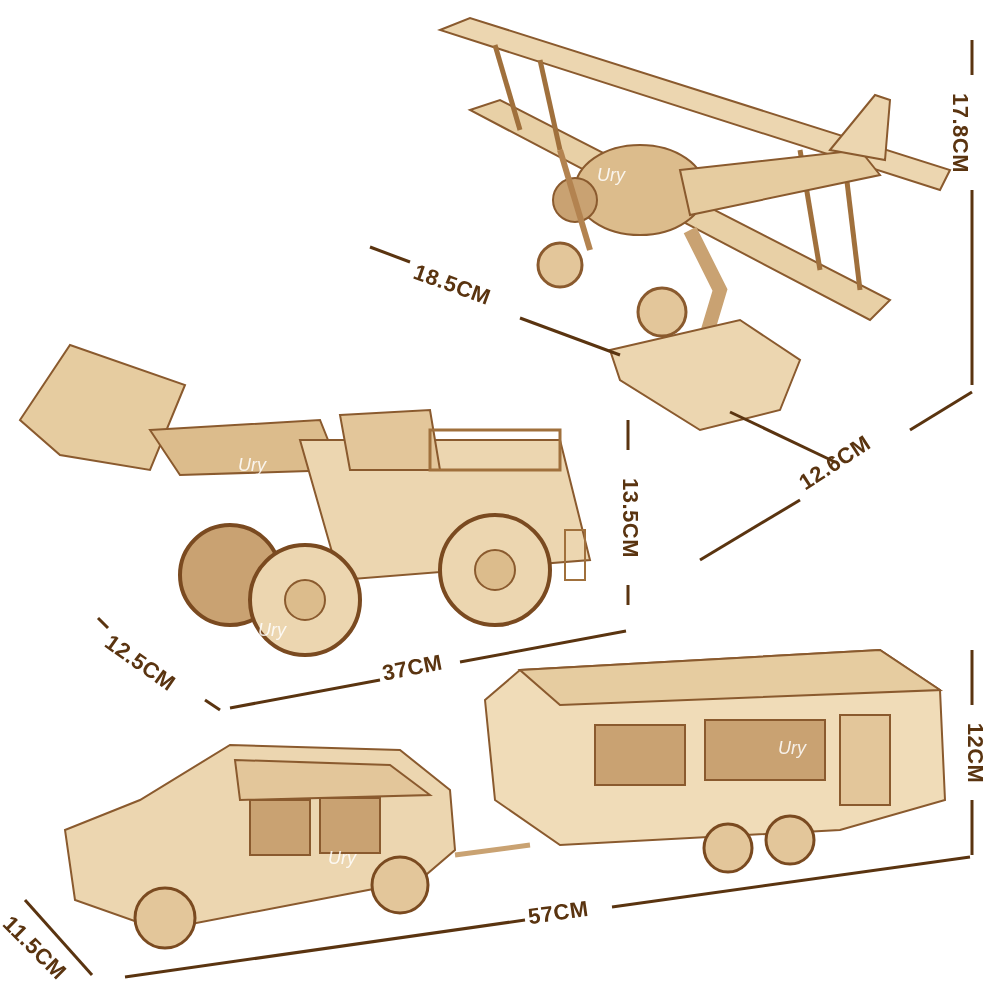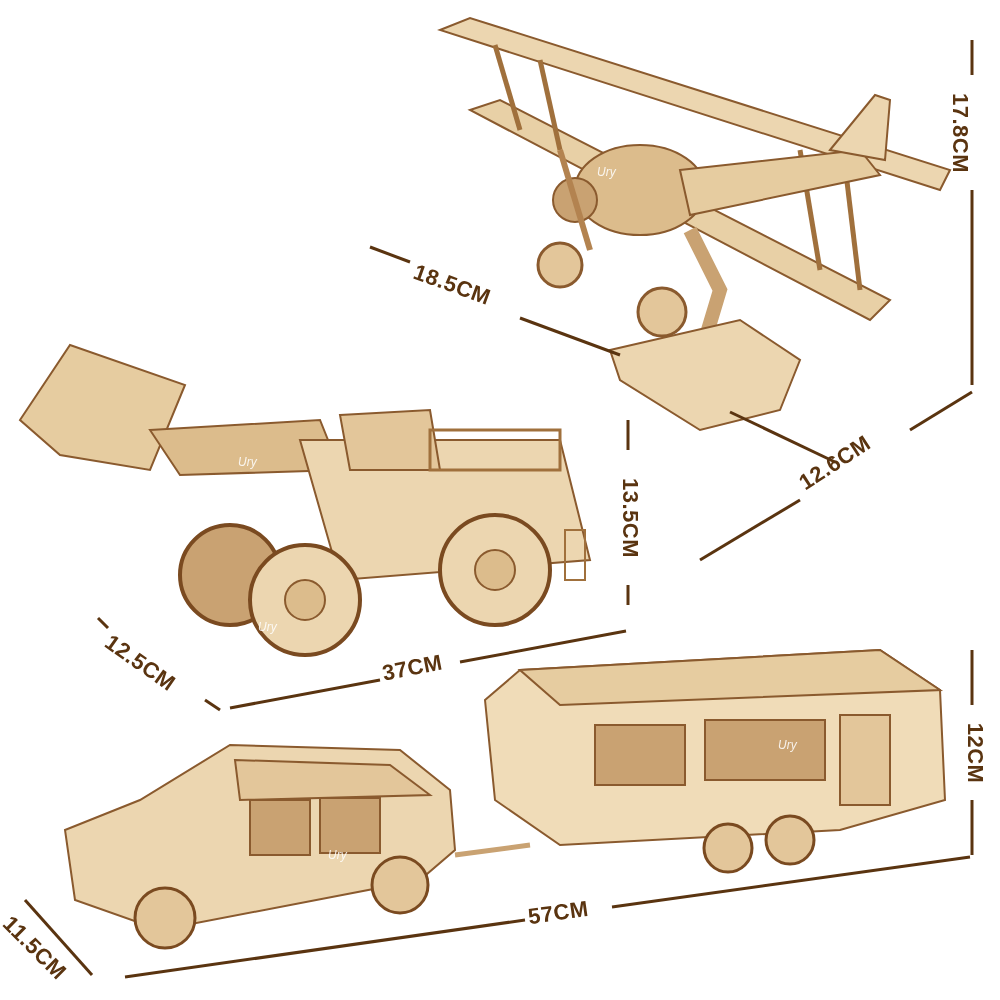--- a/index.html
+++ b/index.html
@@ -1,19 +1,19 @@
 <!DOCTYPE html>
 <html><head>
   <meta charset="utf-8">
   <style>
     html,body{margin:0;padding:0;}
     body{width:1000px;height:1000px;background:#ffffff;position:relative;overflow:hidden;font-family:"Liberation Sans",sans-serif;}
     .stage{position:absolute;left:0;top:0;width:1000px;height:1000px;}
     .dim-label{position:absolute;font-family:"Liberation Sans",sans-serif;font-weight:bold;font-size:22px;color:#5a3410;white-space:nowrap;transform-origin:center center;letter-spacing:0.5px;}
-    .wm{position:absolute;font-family:"Liberation Sans",sans-serif;font-style:italic;font-size:12px;color:rgba(255,255,255,0.85);}
+    .wm{position:absolute;font-family:"Liberation Sans",sans-serif;font-style:italic;font-size:18px;color:rgba(255,255,255,0.85);}
   </style>
 </head>
 <body>
 
 <div class="stage">
   <svg width="1000" height="1000" viewBox="0 0 1000 1000">
 
     <g>
 
       <polygon points="440,30 470,18 950,170 940,190" fill="#ecd6b0" stroke="#8a5a2e" stroke-width="2"></polygon>

